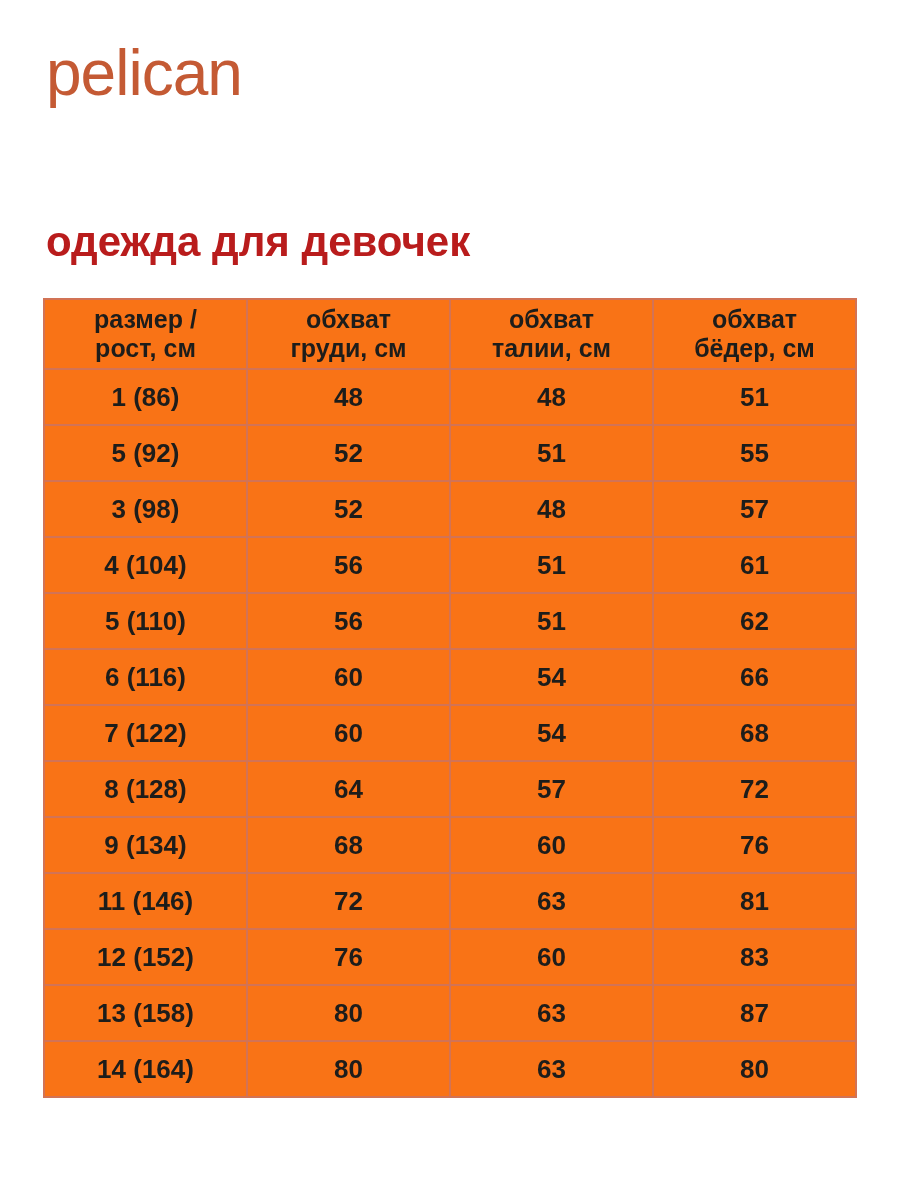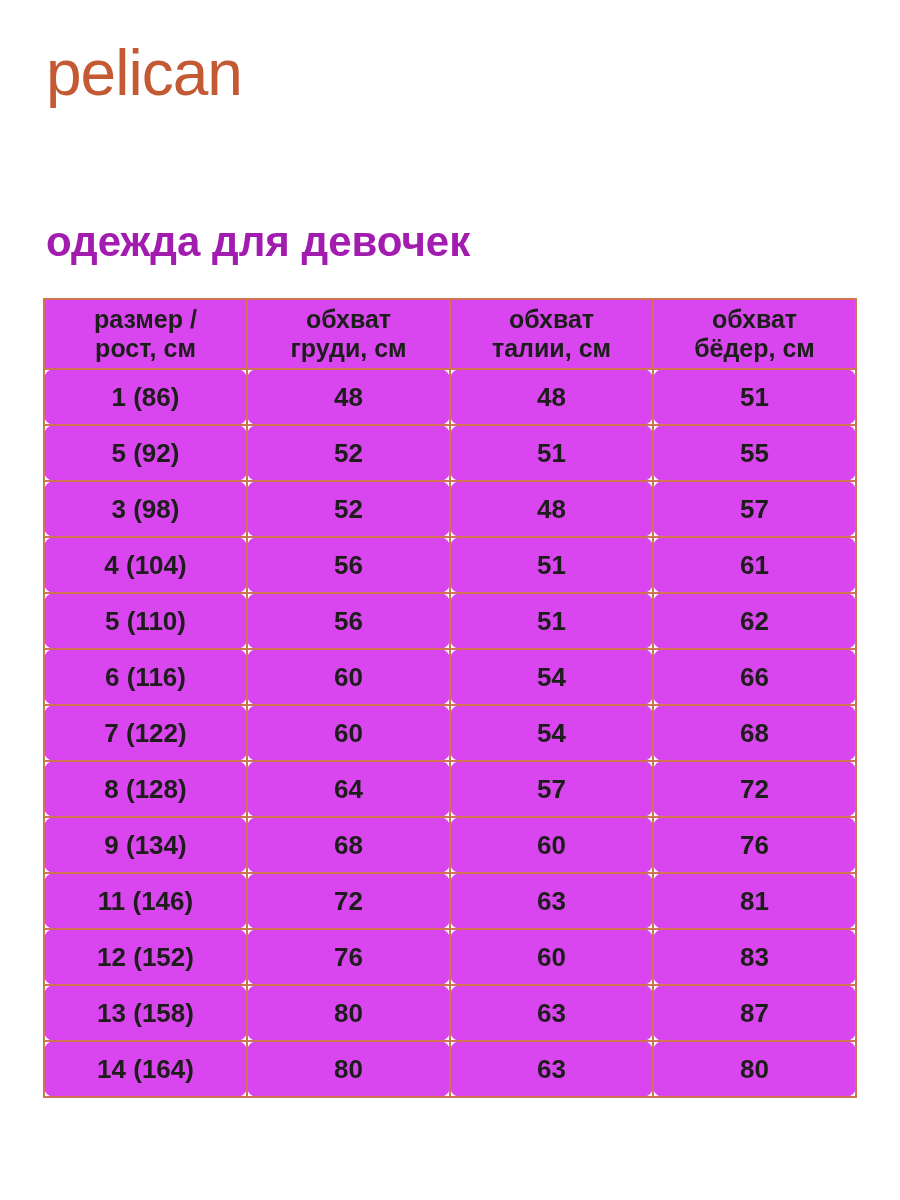--- a/index.html
+++ b/index.html
@@ -18,48 +18,47 @@
     font-weight: normal;
     letter-spacing: -1px;
     color: #c45a34;
   }
 
   .title {
     position: absolute;
     left: 46px; top: 218px;
     font-size: 42px;
     font-weight: bold;
-    color: #a21caf;
+    color: #b91c1c;
   }
 
   table.size-table {
     position: absolute;
     left: 43px; top: 298px;
     width: 814px;
     border-collapse: collapse;
     table-layout: fixed;
   }
   table.size-table th,
   table.size-table td {
     border: 2px solid #d27355;
     text-align: center;
     vertical-align: middle;
     color: #1d1d1b;
     font-weight: bold;
-    background: #d946ef;
+    background: #f97316;
   }
   table.size-table th {
     height: 70px;
     font-size: 25px;
     line-height: 1.15;
   }
   table.size-table td {
     height: 56px;
     font-size: 26px;
-    border-radius: 10px;
   }
   th .hdr-line { display: block; }
 </style>
 </head>
 <body>
 
 <div class="page">
 
   <div class="logo">pelican</div>
 

